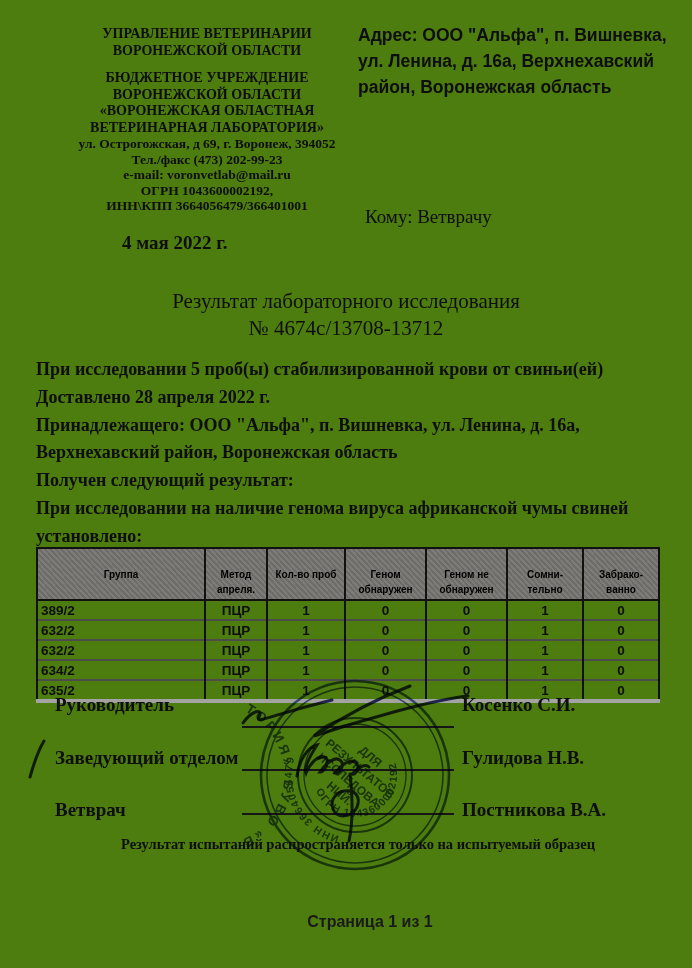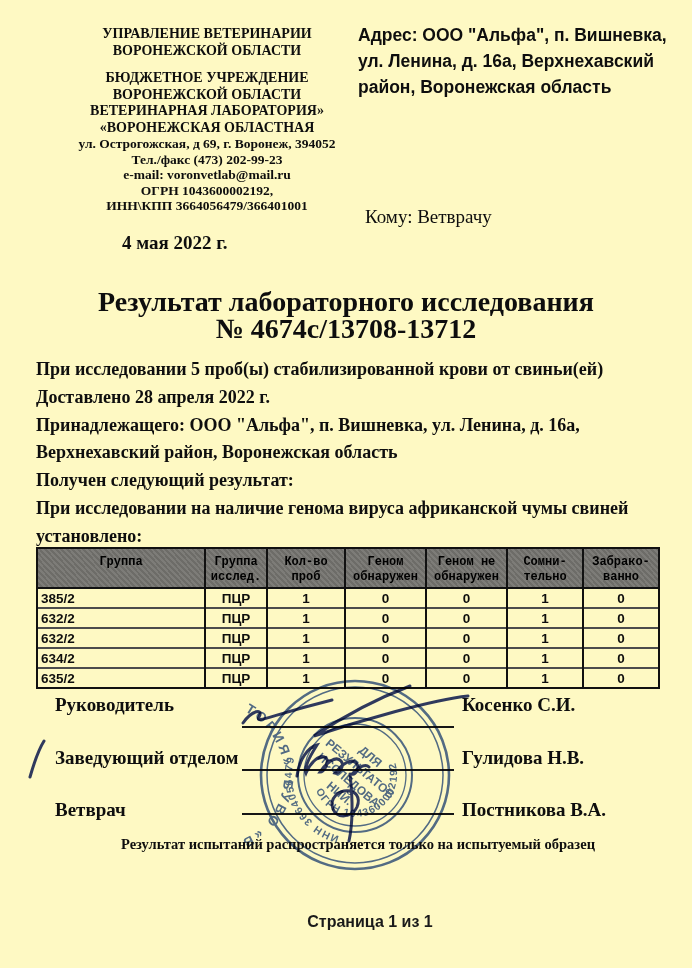--- a/index.html
+++ b/index.html
@@ -1,47 +1,47 @@
 <!DOCTYPE html>
 <html><head>
 <meta charset="utf-8">
 <style>
   html,body{margin:0;padding:0;background:#e8e8e8;}
-  .page{position:relative;width:692px;height:968px;background:#fef9c3;overflow:hidden;
+  .page{position:relative;width:692px;height:968px;background:#4d7c0f;overflow:hidden;
         font-family:"Liberation Serif", serif;color:#0e0e0e;margin:0 auto;}
   
   .letterhead{position:absolute;left:52px;top:26px;width:310px;text-align:center;
               font-weight:700;font-size:14px;line-height:16.5px;}
   .lh-gap{height:11px;}
   .lh-contact{font-size:13.5px;line-height:15.5px;}
   .date-line{position:absolute;left:122px;top:232px;font-weight:700;font-size:19px;}
   
   .address{position:absolute;left:358px;top:22px;width:320px;
            font-family:"Liberation Sans", sans-serif;font-weight:700;
            font-size:17.5px;line-height:26px;}
   .kome{position:absolute;left:365px;top:206px;font-weight:400;font-size:19px;}
   
   .title{position:absolute;left:0;top:288px;width:692px;text-align:center;
-         font-weight:700;font-size:28px;line-height:27px;}
+         font-weight:400;font-size:21px;line-height:27px;}
   
   .bodytext{position:absolute;left:36px;top:356px;width:624px;
             font-weight:700;font-size:18px;line-height:27.8px;}
   .bodytext p{margin:0;}
   
   .rtable{position:absolute;left:36px;top:547px;width:622px;border-collapse:collapse;
           table-layout:fixed;font-family:"Liberation Sans", sans-serif;}
-  .rtable th{background:#73726e;color:#000;font-size:12px;line-height:15px;
-             font-weight:700;border:2px solid #111;padding:6px 1px 2px 1px;vertical-align:top;
-             background-image:repeating-linear-gradient(47deg,rgba(255,255,255,.07) 0 2px,rgba(0,0,0,.05) 2px 4px);font-family:Liberation Mono, monospace;}
+  .rtable th{background:#73726e;color:#000;font-size:10px;line-height:15px;
+             font-weight:700;border:2px solid #111;padding:18px 1px 2px 1px;vertical-align:top;
+             background-image:repeating-linear-gradient(47deg,rgba(255,255,255,.07) 0 2px,rgba(0,0,0,.05) 2px 4px);}
   .rtable td{font-size:13.5px;font-weight:700;height:16px;padding:1px 3px;
              border-left:2px solid #111;border-right:2px solid #111;border-top:2px solid #4c4c4c;
              text-align:center;}
   .rtable tr td:first-child{text-align:left;}
   .rtable{border:2px solid #111;}
-  .rtable tbody tr:last-child td{border-bottom:1px solid #a3a3a3;margin-left:28px;}
+  .rtable tbody tr:last-child td{border-bottom:4px solid #a3a3a3;margin-left:28px;}
   
   .sig-role{position:absolute;left:55px;font-weight:700;font-size:19px;}
   .sig-name{position:absolute;left:462px;font-weight:700;font-size:19px;}
   .sig-line{position:absolute;left:242px;width:212px;height:0;border-top:2.4px solid #161616;}
   .stamp-svg{position:absolute;left:243px;top:663px;mix-blend-mode:multiply;opacity:.85;}
   .ink-svg{position:absolute;left:18px;top:658px;mix-blend-mode:multiply;}
   .stamp-ring{font-family:"Liberation Sans", sans-serif;font-weight:700;}
   
   .footnote{position:absolute;left:12px;top:836px;width:692px;text-align:center;
             font-weight:700;font-size:14.5px;}
@@ -52,22 +52,22 @@
 <body>
 
 <div class="page">
 
   <div class="letterhead">
     <div>УПРАВЛЕНИЕ ВЕТЕРИНАРИИ</div>
     <div>ВОРОНЕЖСКОЙ ОБЛАСТИ</div>
     <div class="lh-gap"></div>
     <div>БЮДЖЕТНОЕ УЧРЕЖДЕНИЕ</div>
     <div>ВОРОНЕЖСКОЙ ОБЛАСТИ</div>
+    <div>«ВОРОНЕЖСКАЯ ОБЛАСТНАЯ</div>
     <div>ВЕТЕРИНАРНАЯ ЛАБОРАТОРИЯ»</div>
-    <div>«ВОРОНЕЖСКАЯ ОБЛАСТНАЯ</div>
     <div class="lh-contact">ул. Острогожская, д 69, г. Воронеж, 394052</div>
     <div class="lh-contact">Тел./факс  (473) 202-99-23</div>
     <div class="lh-contact">e-mail: voronvetlab@mail.ru</div>
     <div class="lh-contact">ОГРН 1043600002192,</div>
     <div class="lh-contact">ИНН\КПП 3664056479/366401001</div>
   </div>
 
   <div class="date-line">4 мая 2022 г.</div>
 
   <div class="address">
@@ -96,31 +96,31 @@
         <col style="width:62px">
         <col style="width:78px">
       <col style="width:81px">
         <col style="width:81px">
         <col style="width:76px">
         <col style="width:76px">
     </colgroup>
     <thead>
       <tr>
         <th>Группа</th>
-        <th>Группа исслед.</th>
+        <th>Метод апреля.</th>
         <th>Кол-во проб</th>
         <th>Геном обнаружен</th>
         <th>Геном не обнаружен</th>
         <th>Сомни- тельно</th>
         <th>Забрако- ванно</th>
       </tr>
     </thead>
     <tbody>
       <tr>
-        <td>385/2</td>
+        <td>389/2</td>
         <td>ПЦР</td>
         <td>1</td>
         <td>0</td>
         <td>0</td>
         <td>1</td>
         <td>0</td>
       </tr>
       <tr>
         <td>632/2</td>
         <td>ПЦР</td>

